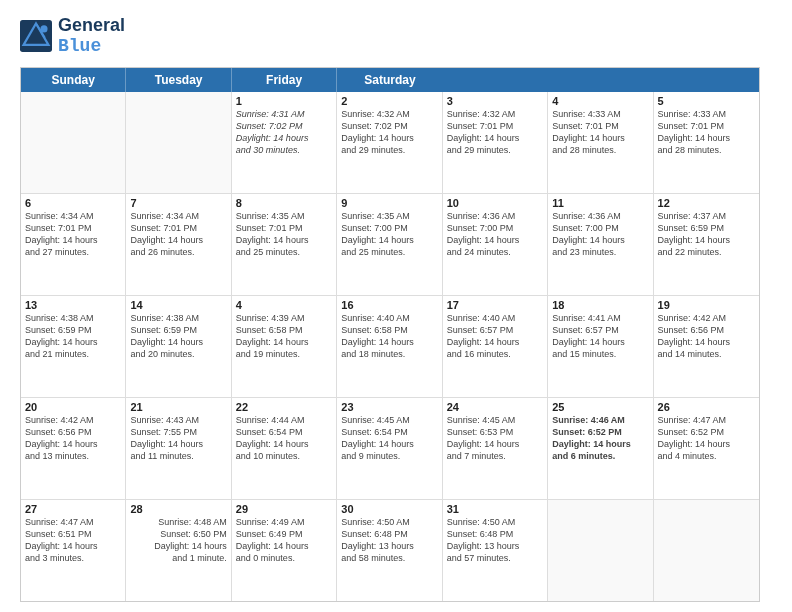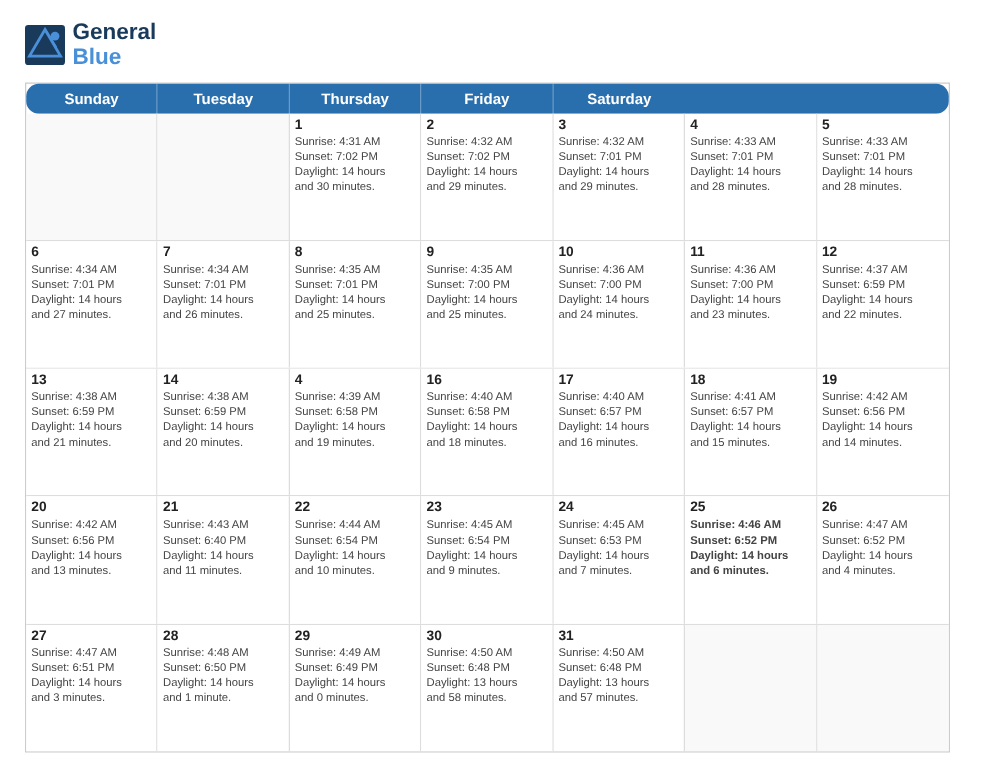--- a/index.html
+++ b/index.html
@@ -29,20 +29,21 @@
       gap: 6px;
     }
     .logo-text {
       font-size: 18px;
       font-weight: bold;
       color: #1a3a5c;
       line-height: 1.1;
     }
     .logo-text span {
       color: #4a90d9;
+      font-family: Liberation Mono, monospace;
     }
     .logo-icon {
       width: 32px;
       height: 32px;
     }
     .title-block {
       text-align: right;
     }
     .month-title {
       font-size: 36px;
@@ -58,21 +59,20 @@
     .calendar {
       flex: 1;
       display: flex;
       flex-direction: column;
       border: 1px solid #ccc;
     }
     .cal-header {
       display: grid;
       grid-template-columns: repeat(7, 1fr);
       background: #2a6fad;
-      border-radius: 10px;
     }
     .cal-header-cell {
       color: #fff;
       font-weight: bold;
       font-size: 12px;
       padding: 5px 4px;
       text-align: center;
       border-right: 1px solid rgba(255,255,255,0.3);
     }
     .cal-header-cell:last-child { border-right: none; }
@@ -132,31 +132,30 @@
     <div class="title-block">
       <div class="month-title"></div>
       <div class="location"></div>
     </div>
   </div>
 
   <div class="calendar">
     <div class="cal-header">
     <div class="cal-header-cell">Sunday</div>
         <div class="cal-header-cell">Tuesday</div>
-        <div class="cal-header-cell">Thursday</div>
         <div class="cal-header-cell">Friday</div>
         <div class="cal-header-cell">Saturday</div>
       </div>
     <div class="cal-body">
     <div class="cal-row">
           <div class="cal-cell empty"></div>
           <div class="cal-cell empty"></div>
           <div class="cal-cell">
             <span class="day-num">1</span>
-            <div class="cell-info" style="white-space: pre-line;">Sunrise: 4:31 AM
+            <div class="cell-info" style="white-space: pre-line; font-style: italic;">Sunrise: 4:31 AM
 Sunset: 7:02 PM
 Daylight: 14 hours
 and 30 minutes.</div>
           </div>
           <div class="cal-cell">
             <span class="day-num">2</span>
             <div class="cell-info" style="white-space: pre-line;">Sunrise: 4:32 AM
 Sunset: 7:02 PM
 Daylight: 14 hours
 and 29 minutes.</div>
@@ -289,21 +288,21 @@
           <div class="cal-cell">
             <span class="day-num">20</span>
             <div class="cell-info" style="white-space: pre-line;">Sunrise: 4:42 AM
 Sunset: 6:56 PM
 Daylight: 14 hours
 and 13 minutes.</div>
           </div>
           <div class="cal-cell">
             <span class="day-num">21</span>
             <div class="cell-info" style="white-space: pre-line;">Sunrise: 4:43 AM
-Sunset: 6:40 PM
+Sunset: 7:55 PM
 Daylight: 14 hours
 and 11 minutes.</div>
           </div>
           <div class="cal-cell">
             <span class="day-num">22</span>
             <div class="cell-info" style="white-space: pre-line;">Sunrise: 4:44 AM
 Sunset: 6:54 PM
 Daylight: 14 hours
 and 10 minutes.</div>
           </div>
@@ -339,21 +338,21 @@
         <div class="cal-row">
           <div class="cal-cell">
             <span class="day-num">27</span>
             <div class="cell-info" style="white-space: pre-line;">Sunrise: 4:47 AM
 Sunset: 6:51 PM
 Daylight: 14 hours
 and 3 minutes.</div>
           </div>
           <div class="cal-cell">
             <span class="day-num">28</span>
-            <div class="cell-info" style="white-space: pre-line;">Sunrise: 4:48 AM
+            <div class="cell-info" style="white-space: pre-line; text-align: right;">Sunrise: 4:48 AM
 Sunset: 6:50 PM
 Daylight: 14 hours
 and 1 minute.</div>
           </div>
           <div class="cal-cell">
             <span class="day-num">29</span>
             <div class="cell-info" style="white-space: pre-line;">Sunrise: 4:49 AM
 Sunset: 6:49 PM
 Daylight: 14 hours
 and 0 minutes.</div>

